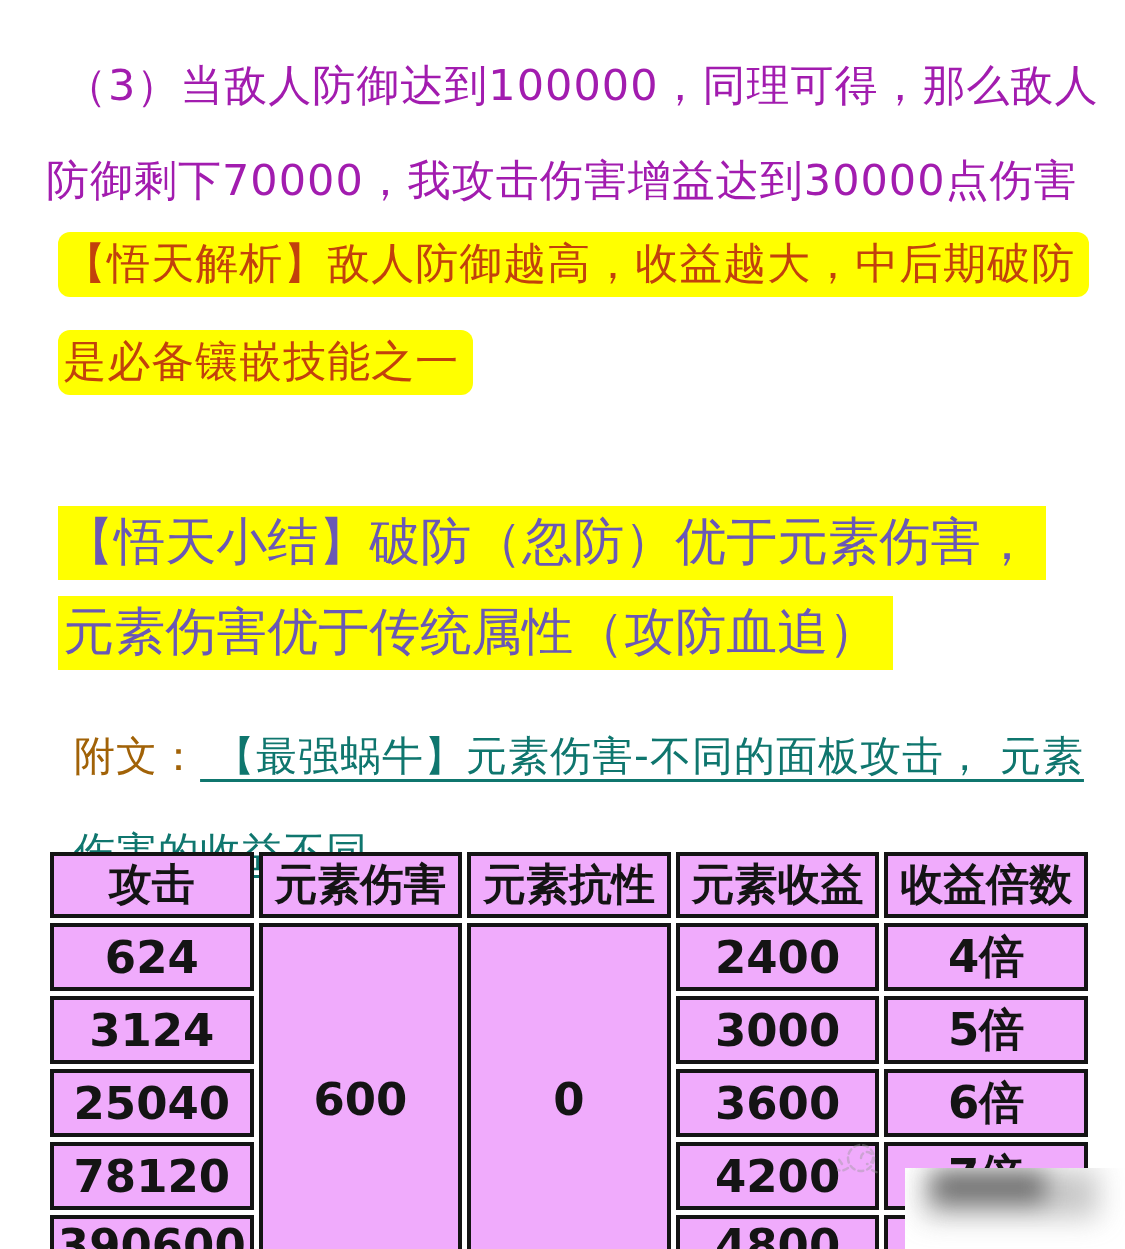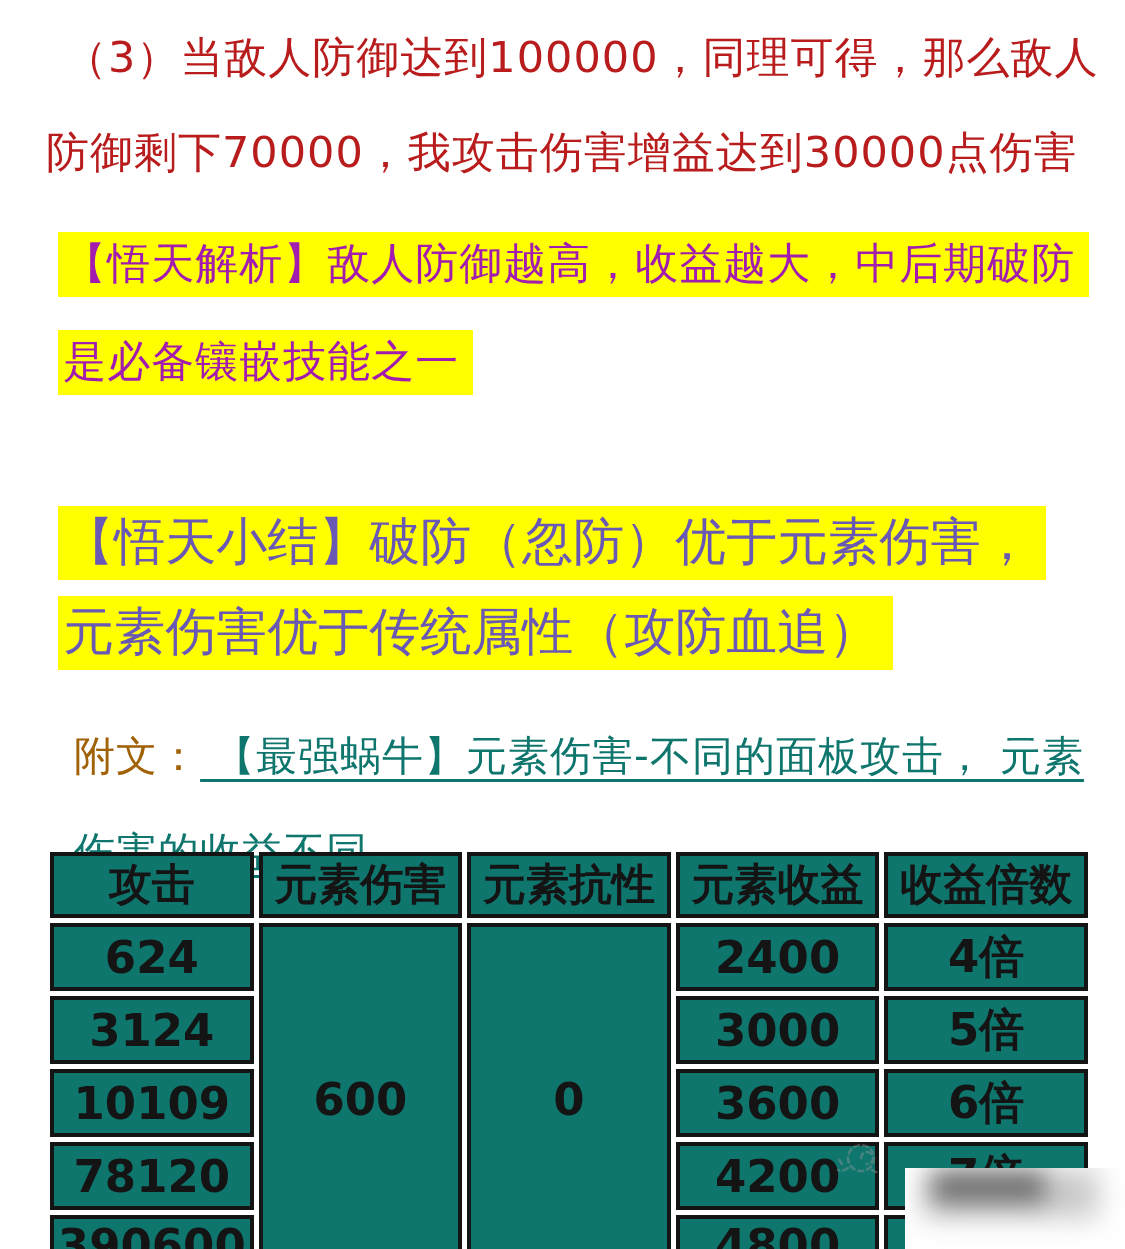--- a/index.html
+++ b/index.html
@@ -10,31 +10,31 @@
     font-family: "DejaVu Sans", sans-serif;
     overflow: hidden;
     color: #242424;
   }
   .line {
     position: absolute;
     white-space: pre;
     line-height: 1.15;
   }
   
-  .para { font-size: 43px; color: #b91c1c; letter-spacing: 1px; }
+  .para { font-size: 43px; color: #a21caf; letter-spacing: 1px; margin-top: 28px; }
   #para-line1 { top: 33px;  left: 64px; }
   #para-line2 { top: 128px; left: 46px; }
 
   
   .hl {
     background: #ffff00;
     padding: 7px 14px 8px 5px;
     display: inline-block;
   }
-  .analysis { font-size: 43px; color: #a21caf; font-weight: 500; letter-spacing: 1px; }
+  .analysis { font-size: 43px; color: #c2410c; font-weight: 500; letter-spacing: 1px; border-radius: 12px; }
   #analysis-line1 { top: 214px; left: 48px; }
   #analysis-line2 { top: 312px; left: 48px; }
 
   
   .summary { font-size: 51px; color: #6a58b5; font-weight: 500; }
   #summary-line1 { top: 488px; left: 48px; }
   #summary-line2 { top: 578px; left: 48px; }
 
   
   .attach { font-size: 41px; letter-spacing: 1px; }
@@ -54,21 +54,21 @@
     position: absolute;
     top: 847px;
     left: 45px;
     width: 1048px;
     border-collapse: separate;
     border-spacing: 5px;
     table-layout: fixed;
   }
   #stats-table td {
     border: 4px solid #141414;
-    background: #0f766e;
+    background: #f0abfc;
     text-align: center;
     vertical-align: middle;
     font-size: 45px;
     font-weight: 600;
     color: #141414;
     height: 52px;
     padding: 0;
     overflow: hidden;
   }
   #stats-table td.hdr { font-weight: 700; font-size: 43px; height: 54px; }
@@ -161,21 +161,21 @@
     <td rowspan="5">0</td>
     <td>2400</td>
     <td>4倍</td>
   </tr>
   <tr>
     <td>3124</td>
     <td>3000</td>
     <td>5倍</td>
   </tr>
   <tr>
-    <td>10109</td>
+    <td>25040</td>
     <td>3600</td>
     <td>6倍</td>
   </tr>
   <tr>
     <td>78120</td>
     <td>4200</td>
     <td>7倍</td>
   </tr>
   <tr>
     <td>390600</td>

